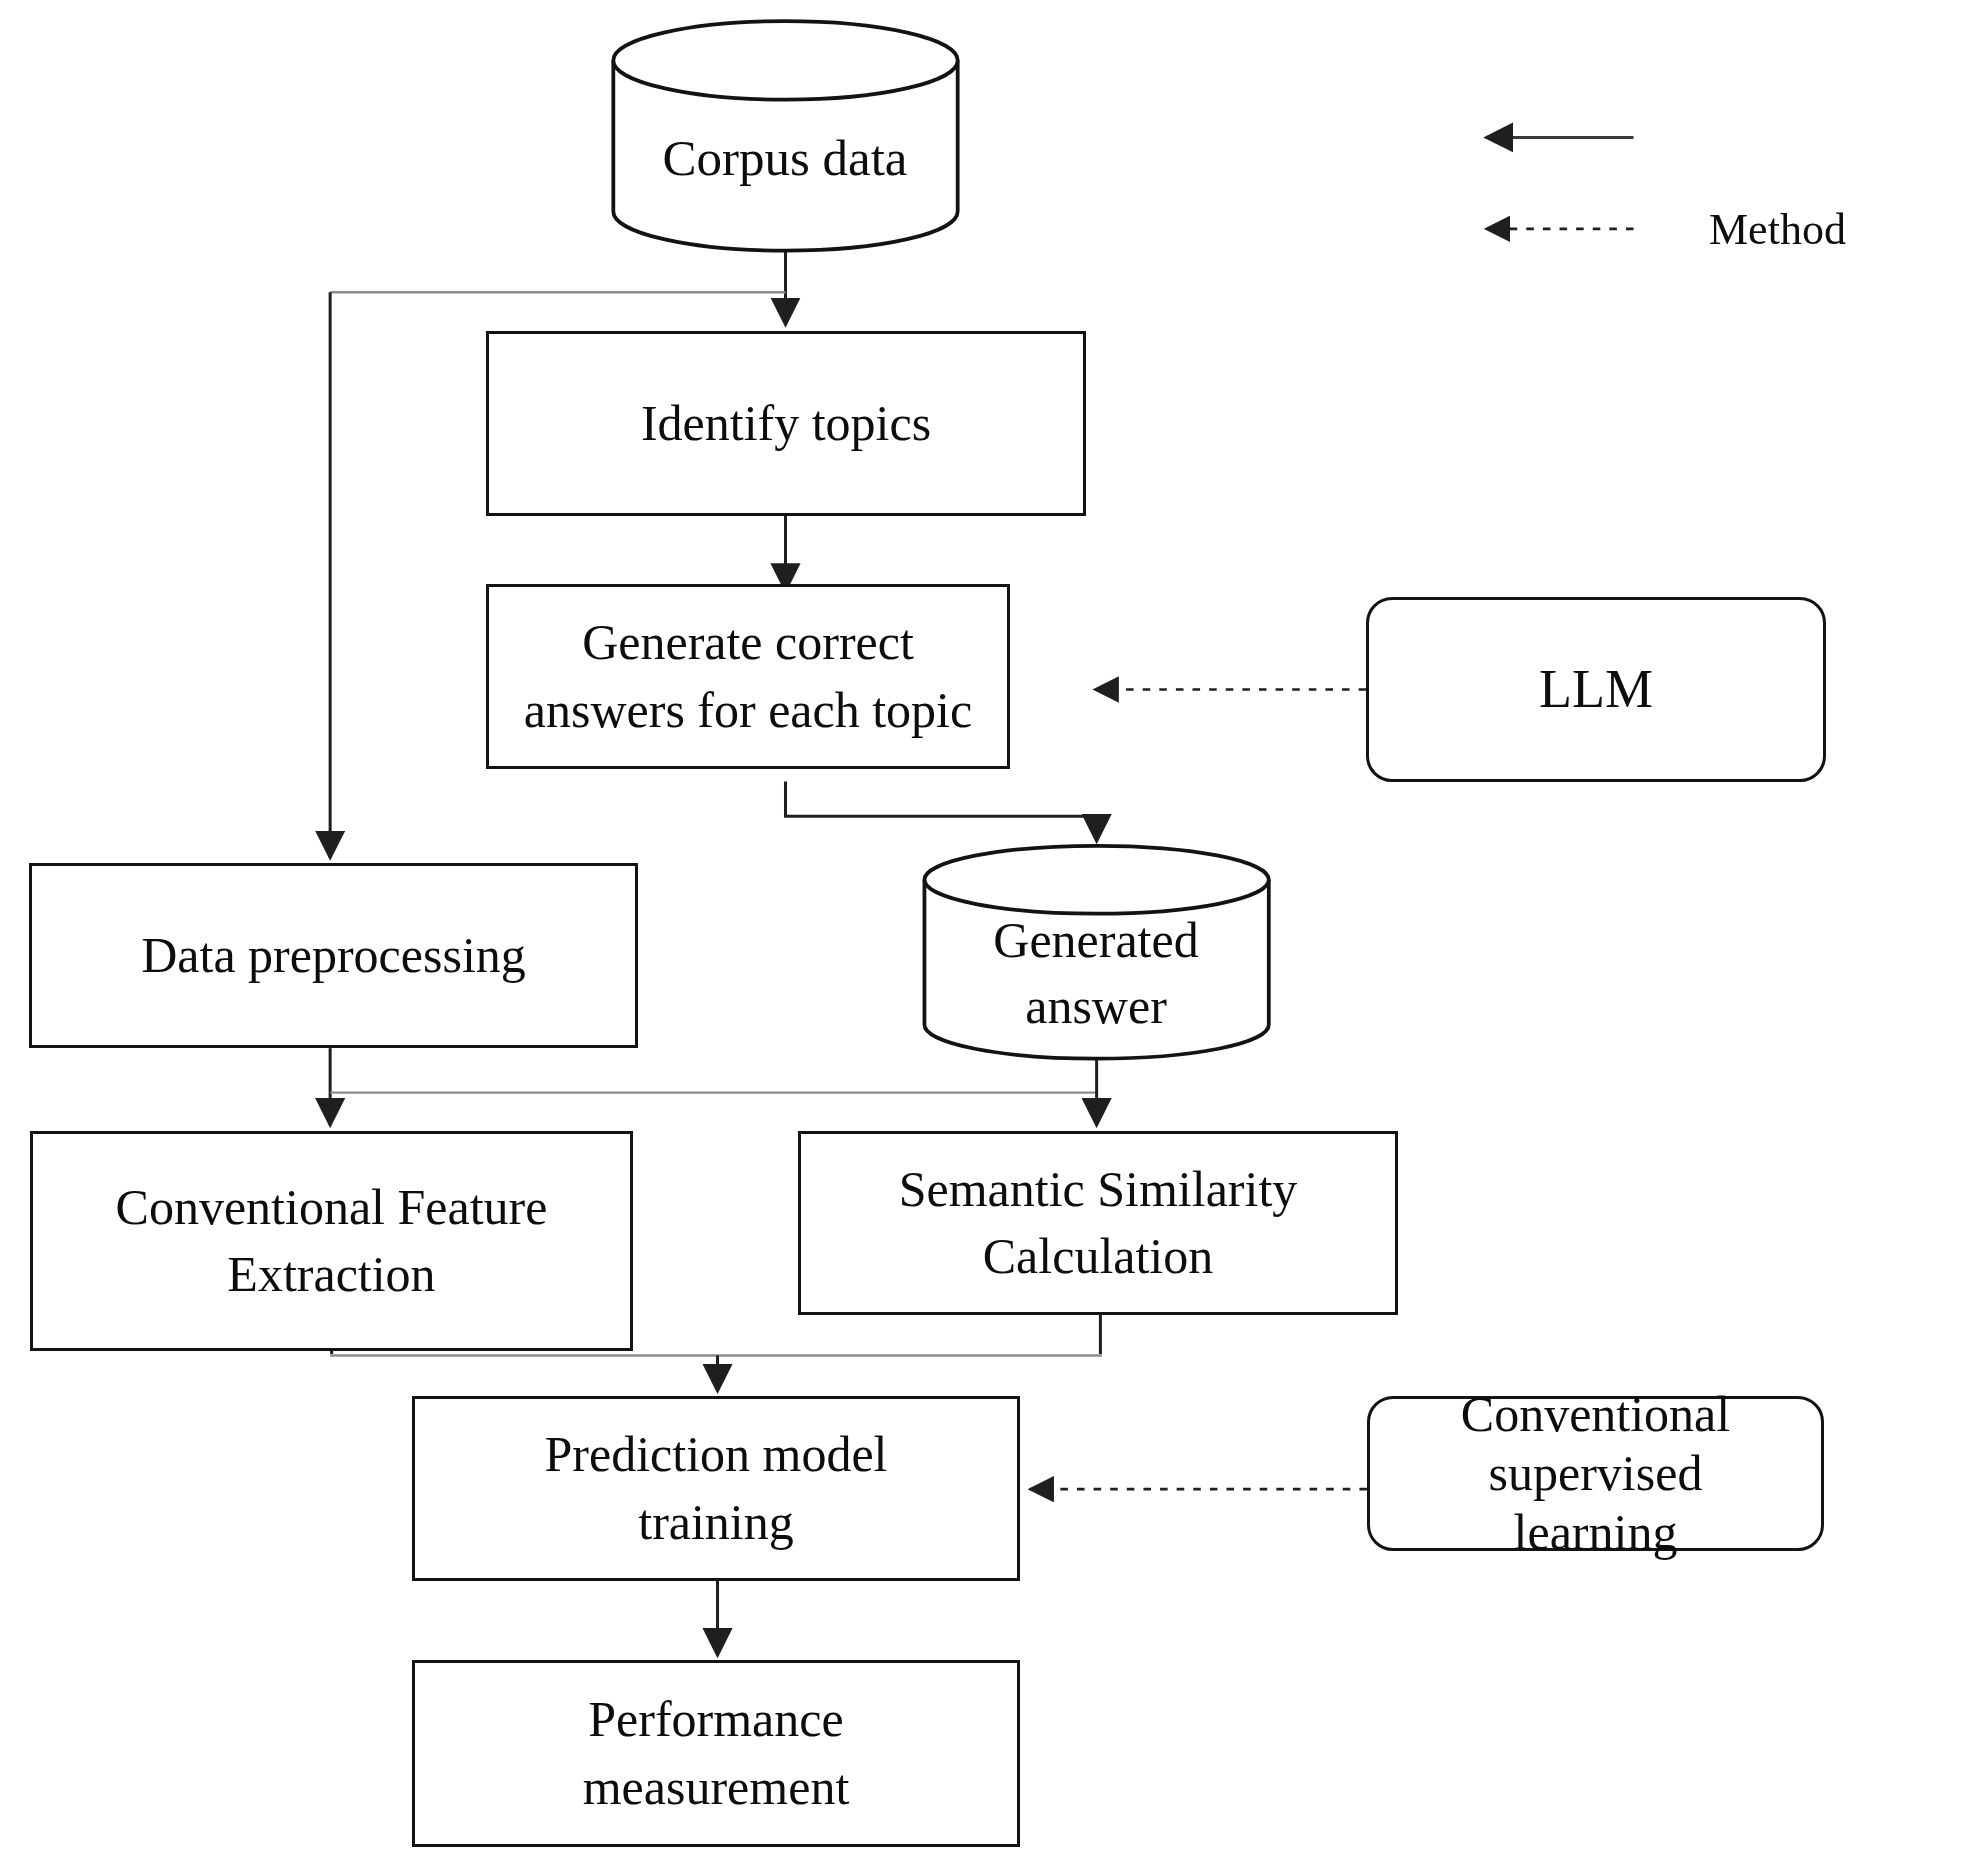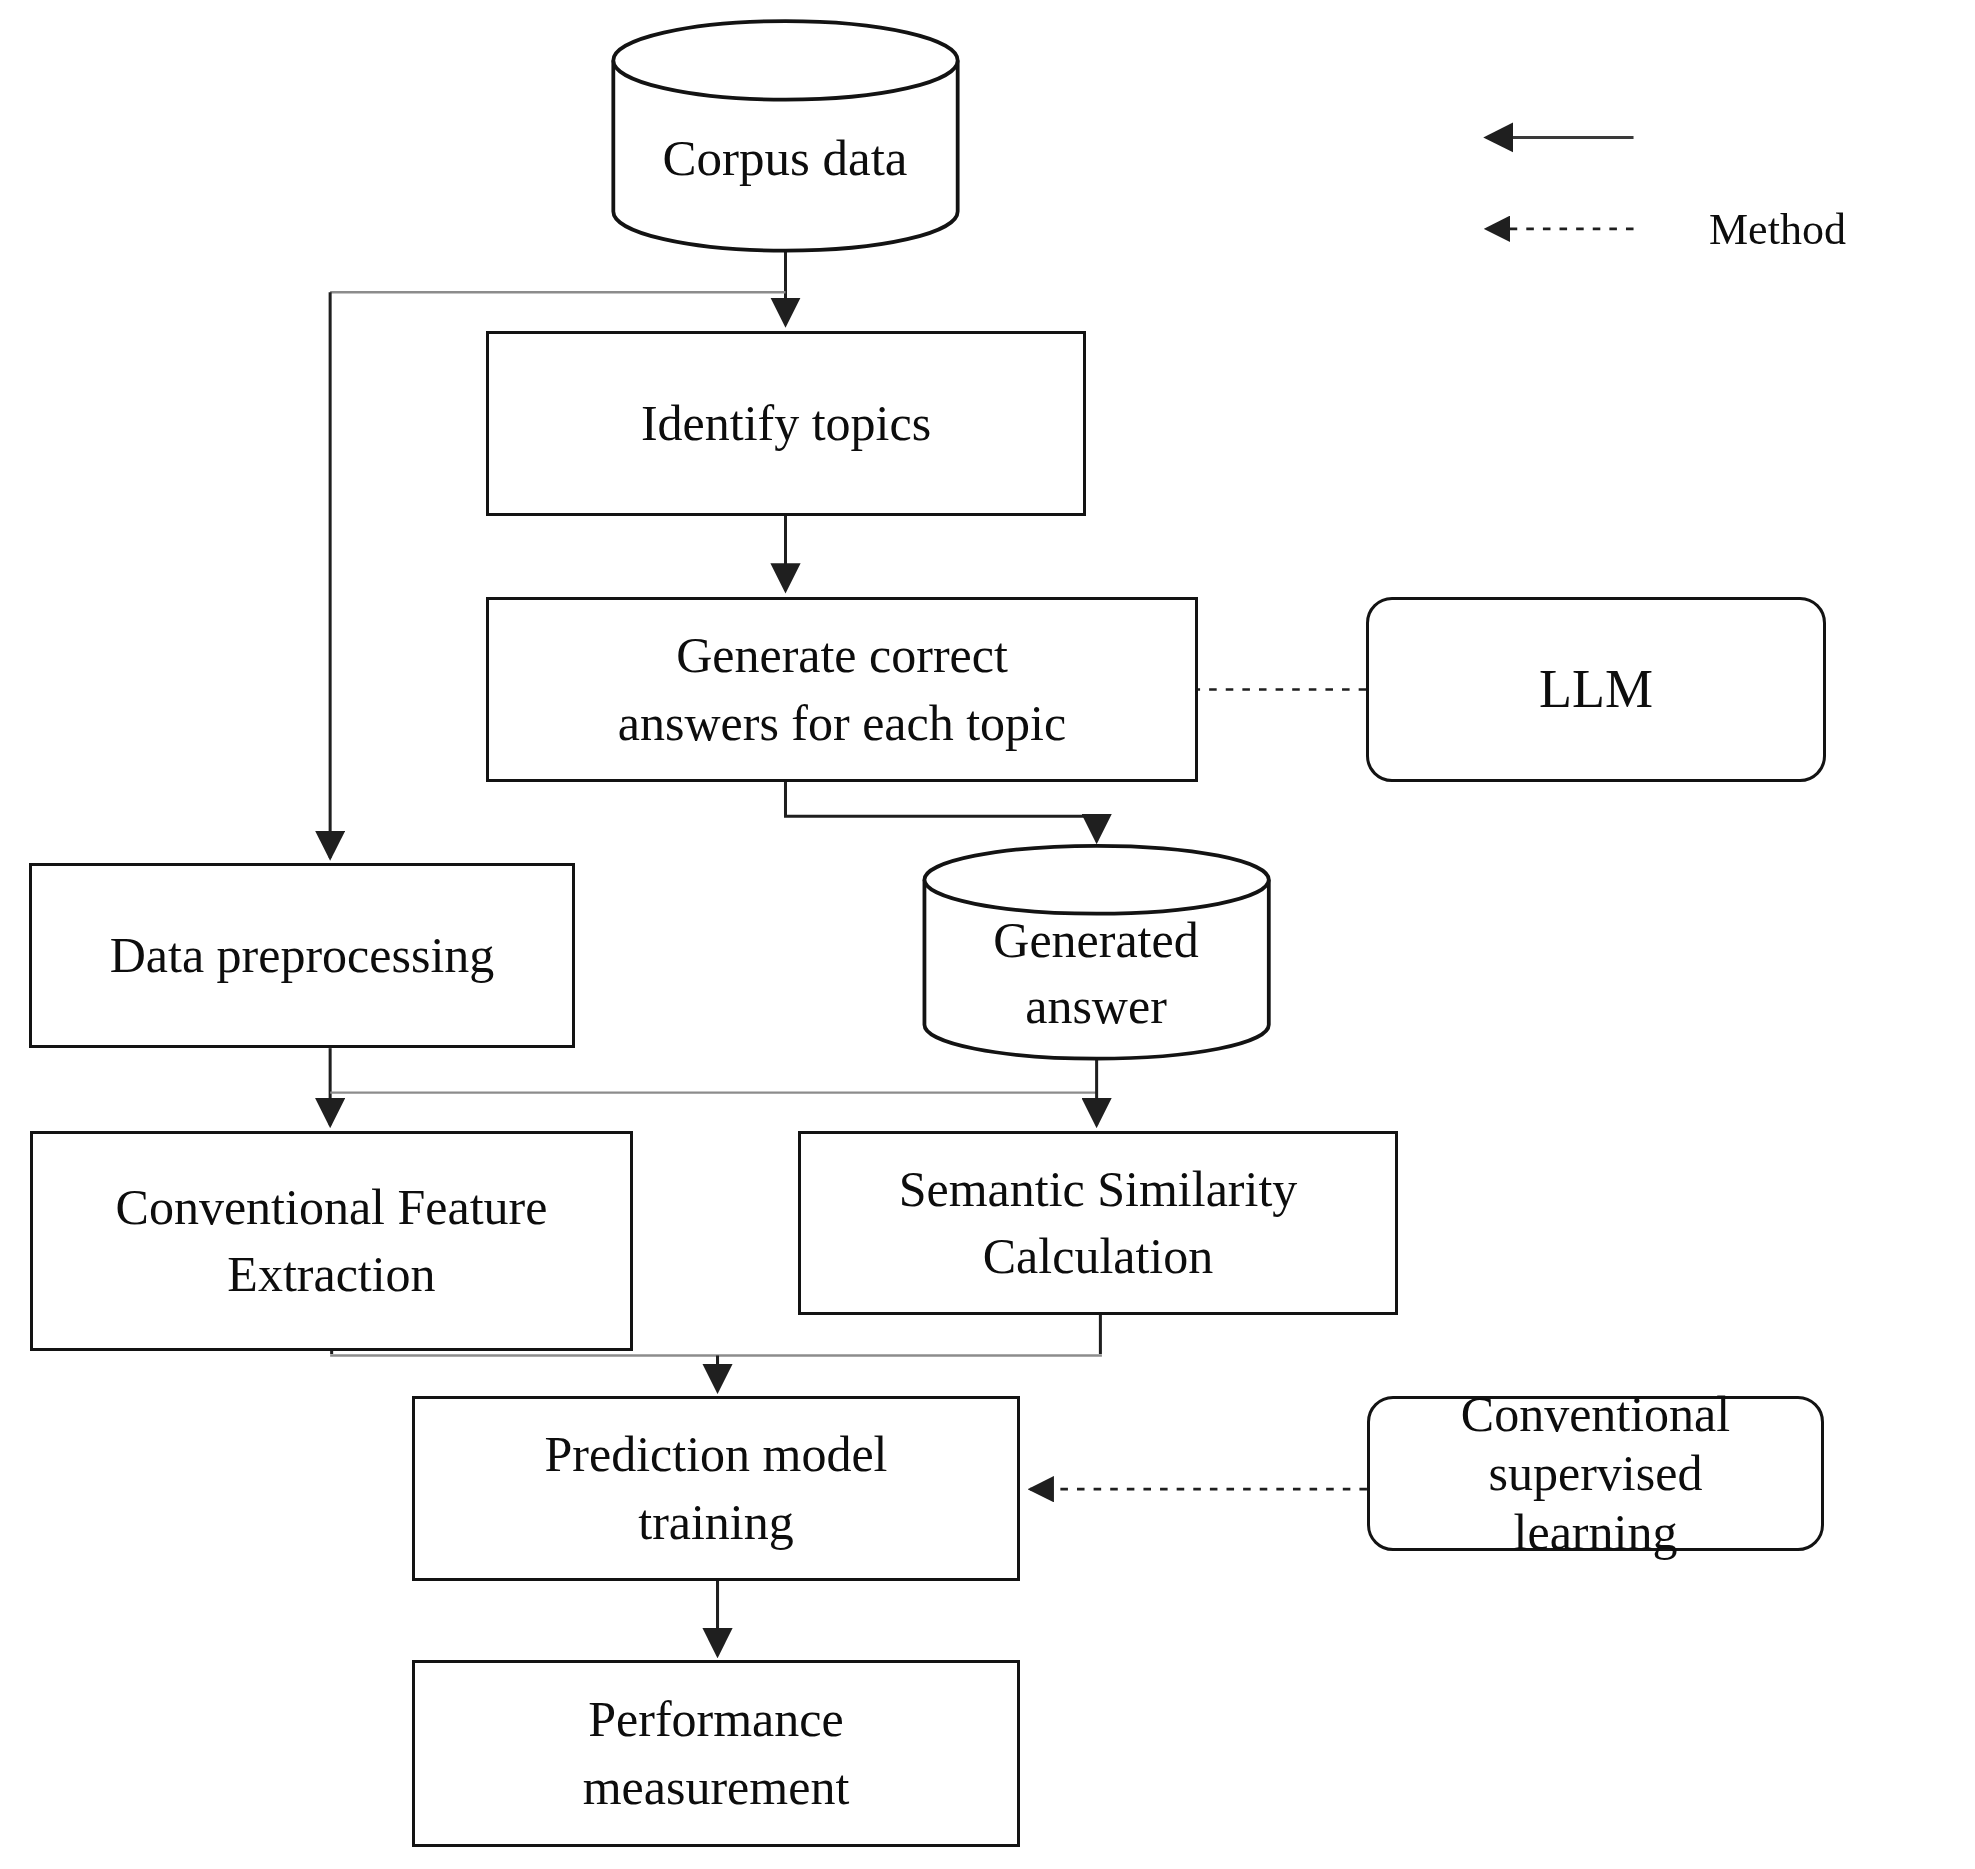--- a/index.html
+++ b/index.html
@@ -25,23 +25,23 @@
     display:flex;
     align-items:center;
     justify-content:center;
     text-align:center;
     font-size:50px;
     line-height:1.35;
   }
   .node .label, .cyl-label .label{ white-space:pre-line; }
   .rounded{ border-radius:26px; }
   #node-identify   { left:486px;  top:331px;  width:600px; height:185px; }
-  #node-generate   { left:486px;  top:597px;  width:712px; height:185px; }
+  #node-generate   { left:486px;  top:584px;  width:524px; height:185px; }
   #node-llm        { left:1366px; top:597px;  width:460px; height:185px; font-size:54px; }
-  #node-preprocess { left:29px;   top:863px; width:546px; height:185px; }
+  #node-preprocess { left:29px;   top:863px; width:609px; height:185px; }
   #node-cfe        { left:30px;   top:1131px; width:603px; height:220px; }
   #node-ssc        { left:798px; top:1131px; width:600px; height:184px; }
   #node-prediction { left:412px;  top:1396px; width:608px; height:185px; }
   #node-csl        { left:1367px; top:1396px; width:457px; height:155px; line-height:1.18; }
   #node-performance{ left:412px;  top:1660px; width:608px; height:187px; }
   .cyl-label{
     position:absolute;
     display:flex;
     align-items:center;
     justify-content:center;

